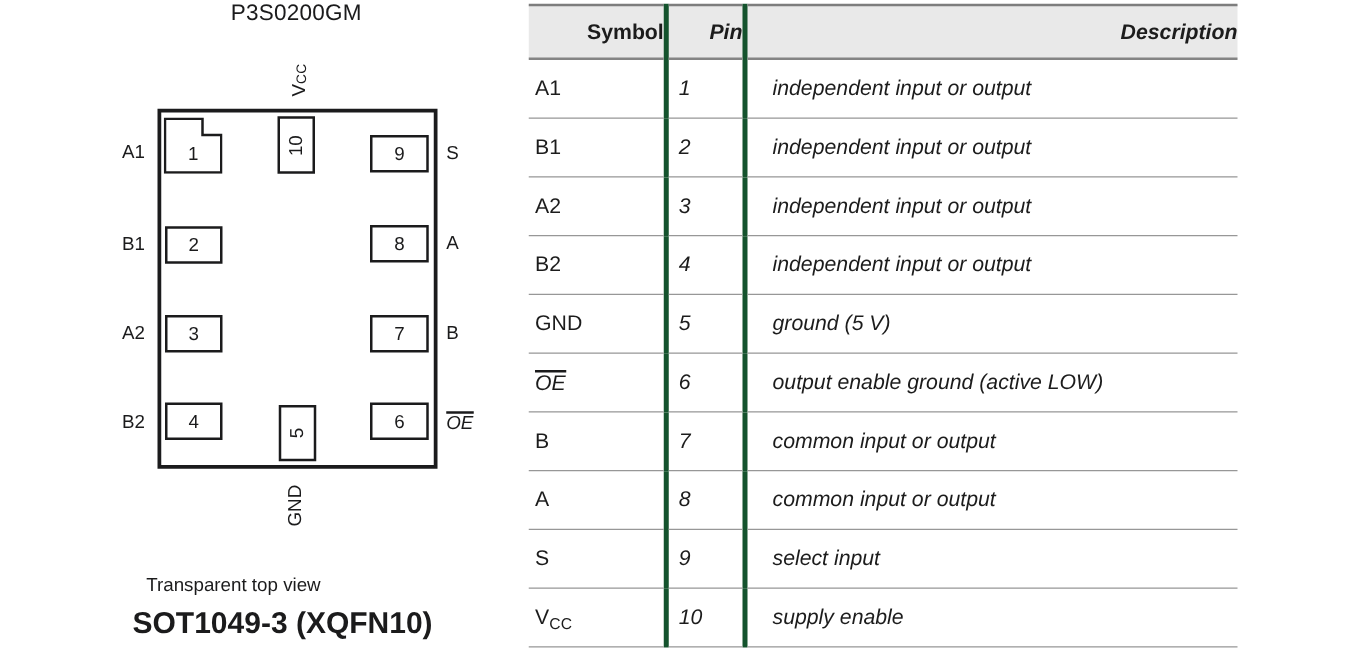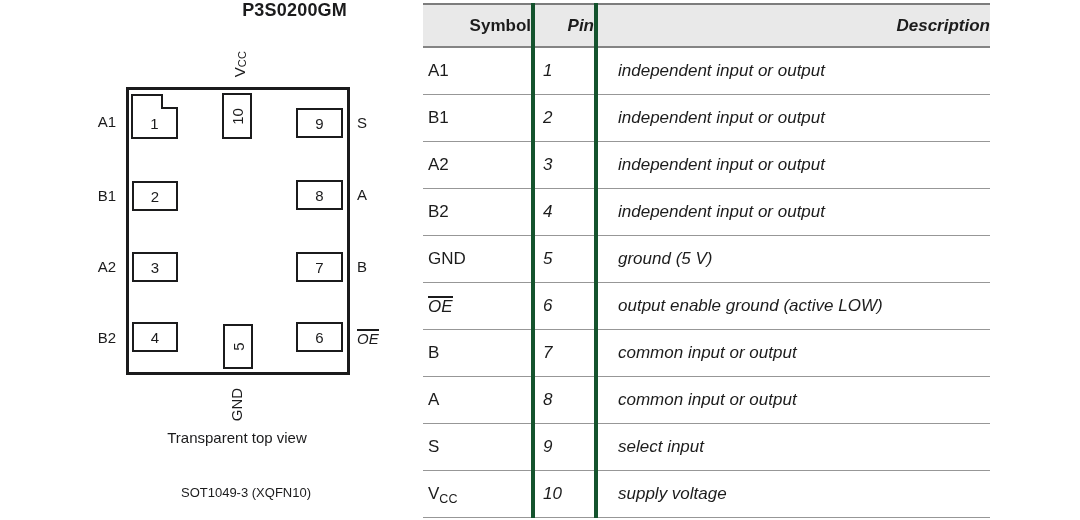--- a/index.html
+++ b/index.html
@@ -3,22 +3,22 @@
 <meta charset="utf-8">
 <style>
   html,body { margin:0; padding:0; background:#ffffff; }
   .canvas {
     position:relative; width:1080px; height:520px; background:#ffffff;
     font-family:"Liberation Sans","DejaVu Sans",sans-serif; color:#1b1b1c; overflow:hidden;
   }
 
   
   .part-title {
-    position:absolute; left:127px; top:0px; width:220px; text-align:right;
-    font-size:18px; font-weight:bold; letter-spacing:0.2px;
+    position:absolute; left:127px; top:0px; width:220px; text-align:center;
+    font-size:18px; font-weight:normal; letter-spacing:0.2px;
   }
   .chip-outline {
     position:absolute; left:126px; top:87px; width:224px; height:288px;
     border:3px solid #1b1b1c; box-sizing:border-box; background:#ffffff;
   }
   .pad {
     position:absolute; border:2px solid #1b1b1c; background:#ffffff;
     box-sizing:border-box; display:flex; align-items:center; justify-content:center;
     font-size:15px; color:#1b1b1c;
   }
@@ -43,25 +43,25 @@
   .l1 { top:113px; } .l2 { top:187px; } .l3 { top:258px; } .l4 { top:329px; }
   .r1 { top:114px; } .r2 { top:186px; } .r3 { top:258px; } .r4 { top:329px; }
   .vlabel {
     position:absolute; display:flex; align-items:center; justify-content:center;
     font-size:15px; white-space:nowrap;
   }
   .vcc-pos { left:210px; top:55px;  width:58px; height:18px; transform:rotate(-90deg); }
   .gnd-pos { left:207px; top:396px; width:58px; height:17px; transform:rotate(-90deg); }
   .subsc { font-size:11px; position:relative; top:3px; letter-spacing:0.2px; }
   .caption {
-    position:absolute; left:117px; top:429px; width:240px; text-align:center; font-size:15px;
+    position:absolute; left:117px; top:460px; width:240px; font-size:15px;
   }
   .package {
-    position:absolute; left:106px; top:485px; width:280px; text-align:center;
-    font-size:13px; font-weight:normal;
+    position:absolute; left:106px; top:485px; width:280px; 
+    font-size:24px; font-weight:bold;
   }
   .ovl { display:inline-block; border-top:2px solid #1b1b1c; padding-top:0px; line-height:1.1;font-style:italic; }
 
   
   .pintable {
     position:absolute; left:423px; top:3px; width:567px;
     border-collapse:collapse; table-layout:fixed; font-size:17px; color:#1c1c1c;
     border-top:2px solid #7d7d7d;
   }
   .pintable th {
@@ -184,18 +184,18 @@
         <td>common input or output</td>
       </tr>
       <tr>
         <td>S</td>
         <td>9</td>
         <td>select input</td>
       </tr>
       <tr>
         <td><span>V</span><span class="tsub">CC</span></td>
         <td>10</td>
-        <td>supply voltage</td>
+        <td>supply enable</td>
       </tr>
     </tbody>
   </table>
 
 </div>
 
 </body></html>

